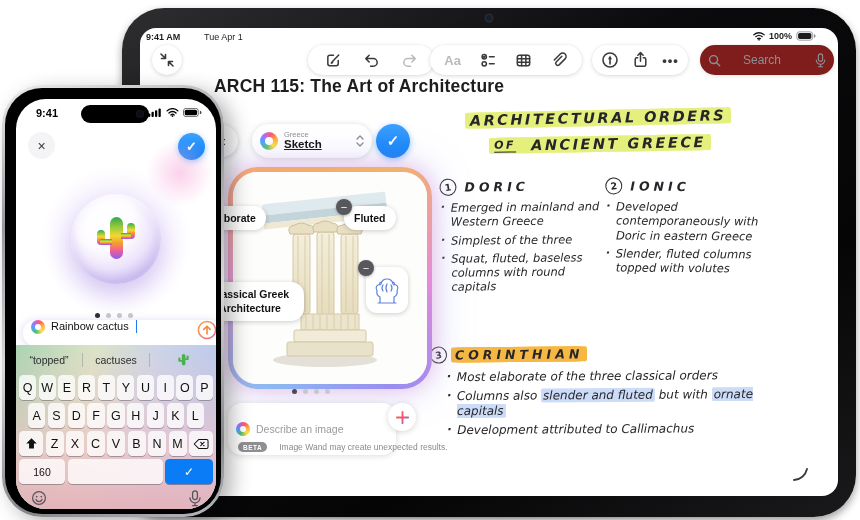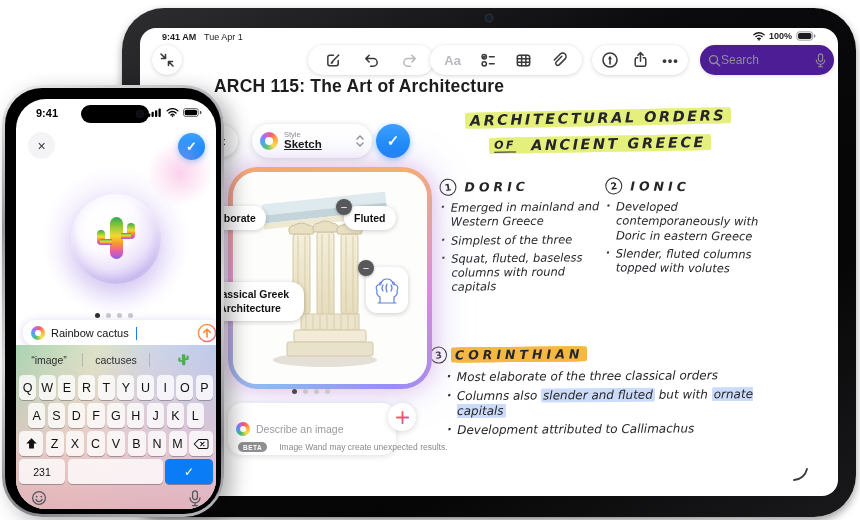--- a/index.html
+++ b/index.html
@@ -18,22 +18,22 @@
   #ipad-screen{position:absolute;left:18px;top:20px;width:698px;height:468px;background:#fff;border-radius:16px;overflow:hidden;}
 
   .ip-status{position:absolute;top:4px;font-size:9px;color:#1d1d1f;}
   .pill{position:absolute;background:#fff;border-radius:15px;box-shadow:0 1px 4px rgba(0,0,0,.14),0 0 0 .5px rgba(0,0,0,.03);
         display:flex;align-items:center;justify-content:space-evenly;height:30px;}
   .tool-ic{display:flex;align-items:center;justify-content:center;width:26px;height:26px;}
   .ic-stroke{stroke:#3a3a3c;stroke-width:1.6;fill:none;stroke-linecap:round;stroke-linejoin:round;}
   .ic-dis{stroke:#b9b9be;}
   .aa-dis{color:#b9b9be;font-size:13px;font-weight:600;}
   .more-dots{color:#3a3a3c;font-size:13px;font-weight:700;letter-spacing:1px;}
-  .search-pill{position:absolute;height:30px;background:#4c1d95;border-radius:15px;box-shadow:0 1px 4px rgba(0,0,0,.12),0 0 0 .5px rgba(0,0,0,.03);
-        display:flex;align-items:center;padding:0 8px;gap:0;}
+  .search-pill{position:absolute;height:30px;background:#7f1d1d;border-radius:15px;box-shadow:0 1px 4px rgba(0,0,0,.12),0 0 0 .5px rgba(0,0,0,.03);
+        display:flex;align-items:center;padding:0 8px;gap:22px;}
   .search-ph{color:#8e8e93;font-size:12px;flex:1;}
 
   .note-title{position:absolute;left:74px;top:48px;font-size:17.5px;font-weight:700;color:#1d1d1f;letter-spacing:.2px;}
 
   
   .hw{font-family:"DejaVu Sans",sans-serif;font-style:italic;color:#26262a;}
   .hw-head{font-size:14.5px;font-weight:600;letter-spacing:2.5px;}
   .hl-y{background:#e5f07c;box-shadow:5px 0 0 #e5f07c,-5px 0 0 #e5f07c;border-radius:2px;}
   .hl-o{background:#f6b843;box-shadow:4px 0 0 #f6b843,-4px 0 0 #f6b843;border-radius:2px;}
   .hl-b{background:#ccdcf8;border-radius:2px;padding:0 2px;}
@@ -96,21 +96,21 @@
   .ph-status-icons{position:absolute;right:14px;top:9px;display:flex;gap:4px;align-items:center;}
 
   .glow-pink{position:absolute;left:128px;top:38px;width:72px;height:72px;background:radial-gradient(circle,rgba(248,178,222,.6),transparent 65%);}
   .bubble-glow{position:absolute;left:24px;top:66px;width:152px;height:152px;background:radial-gradient(circle,rgba(224,204,250,.7),rgba(255,255,255,0) 70%);}
   .bubble{position:absolute;left:55px;top:95px;width:90px;height:90px;border-radius:50%;
         background:radial-gradient(circle at 38% 30%,#ffffff 0%,#fdfbff 35%,#ece3fb 58%,#cfc2f2 78%,#abc5f0 92%,#cfe4f4 100%);
         box-shadow:0 10px 22px rgba(170,150,230,.45),inset 0 -5px 12px rgba(150,130,220,.28),inset 0 3px 6px rgba(255,255,255,.9);
         display:flex;align-items:center;justify-content:center;}
 
   .prompt-pill{position:absolute;left:7px;top:221px;width:186px;height:26px;border-radius:13px;background:rgba(255,255,255,.95);
-        box-shadow:0 1px 8px rgba(130,120,210,.3);display:flex;align-items:center;gap:6px;padding:0 5px 0 8px;}
+        box-shadow:0 1px 8px rgba(130,120,210,.3);display:flex;gap:6px;padding:0 5px 0 8px;}
   .prompt-text{font-size:11px;color:#111;}
   .caret{width:1.5px;height:13px;background:#1f7bf5;margin-left:1px;}
 
   #kb-bg{position:absolute;left:0;top:246px;width:200px;height:164px;
         background:linear-gradient(to bottom,rgba(250,250,252,0) 0%,rgba(240,193,199,.7) 65%,rgba(228,178,186,.95) 100%),
                    linear-gradient(100deg,#a9d4b2 0%,#dce3c6 35%,#ccd5e8 62%,#b5c6ee 100%);}
   .sugg-bar{position:absolute;left:0;top:250px;width:200px;height:22px;display:flex;align-items:center;}
   .sugg-cell{flex:1;text-align:center;font-size:10.5px;color:#2c2c2e;display:flex;align-items:center;justify-content:center;height:100%;}
   .sugg-div{width:1px;height:14px;background:rgba(60,60,67,.22);}
   .kb-row{position:absolute;display:flex;gap:2.5px;}
@@ -124,21 +124,21 @@
 </style>
 </head>
 <body>
 
 <div class="ground"></div>
 
 <div id="ipad">
   <div id="ipad-cam"></div>
   <div id="ipad-screen">
 
-    <div class="ip-status" style="left:22px;font-weight:700;">9:41 AM</div>
+    <div class="ip-status" style="left:6px;font-weight:700;">9:41 AM</div>
     <div class="ip-status" style="left:64px;">Tue Apr 1</div>
     <div class="abs" style="right:22px;top:3px;display:flex;align-items:center;gap:4px;">
       <span>
           <svg width="12" height="10" viewBox="0 0 14 11">
             <path d="M1 4 A9 9 0 0 1 13 4 M3.2 6.3 A6 6 0 0 1 10.8 6.3 M5.4 8.6 A3 3 0 0 1 8.6 8.6" stroke="#1d1d1f" stroke-width="1.5" fill="none" stroke-linecap="round"></path>
             <circle cx="7" cy="9.8" r="1" fill="#1d1d1f"></circle>
           </svg>
         </span>
       <span class="ip-status" style="position:static;font-weight:600;">100%</span>
       <span>
@@ -282,21 +282,21 @@
         </div>
     </div>
 
     <div class="circle-btn" style="left:66px;top:97px;">
         <span>×</span>
       </div>
 
     <div class="style-pill">
       <span class="rainbow-ring" style="width:18px;height:18px;"></span>
       <span style="display:flex;flex-direction:column;flex:1;">
-        <span class="style-lab">Style</span>
+        <span class="style-lab">Greece</span>
         <span class="style-val">Sketch</span>
       </span>
       <span>
           <svg width="8" height="14" viewBox="0 0 8 14">
             <path d="M1 5 L4 2 L7 5 M1 9 L4 12 L7 9" stroke="#8e8e93" stroke-width="1.4" fill="none" stroke-linecap="round" stroke-linejoin="round"></path>
           </svg>
         </span>
     </div>
 
     <div class="circle-btn check-btn" style="left:236px;top:96px;width:34px;height:34px;">
@@ -481,21 +481,21 @@
               </defs>
               <circle cx="10" cy="10" r="8.6" fill="none" stroke="url(#uag)" stroke-width="1.5"></circle>
               <path d="M10 14 V6.5 M6.8 9.4 L10 6.2 l3.2 3.2" stroke="#f28a3a" stroke-width="1.6" fill="none" stroke-linecap="round" stroke-linejoin="round"></path>
             </svg>
           </span>
       </div>
 
       <div id="kb-bg"></div>
 
       <div class="sugg-bar">
-        <div class="sugg-cell">“image”</div>
+        <div class="sugg-cell">“topped”</div>
         <div class="sugg-div"></div>
         <div class="sugg-cell">cactuses</div>
         <div class="sugg-div"></div>
         <div class="sugg-cell">
             <svg width="11" height="14" viewBox="0 0 40 50">
               <g fill="#4caf50">
                 <rect x="14" y="3" width="13" height="42" rx="6.5"></rect>
                 <rect x="1" y="16" width="8" height="15" rx="4"></rect>
                 <rect x="4" y="25" width="12" height="6"></rect>
                 <rect x="31" y="9" width="8" height="16" rx="4"></rect>
@@ -544,21 +544,21 @@
             <div class="key">M</div>
           </div>
         <div class="key key-wide">
             <svg width="16" height="12" viewBox="0 0 20 14">
               <path d="M7 1.5 H17 a1.8 1.8 0 0 1 1.8 1.8 v7.4 a1.8 1.8 0 0 1 -1.8 1.8 H7 L1.5 7 Z" fill="none" stroke="#111" stroke-width="1.3" stroke-linejoin="round"></path>
               <path d="M9.5 4.8 L14 9.2 M14 4.8 L9.5 9.2" stroke="#111" stroke-width="1.3" stroke-linecap="round"></path>
             </svg>
           </div>
       </div>
       <div class="kb-row" style="left:3px;top:360px;width:194px;height:26px;">
-        <div class="key key-123">231</div>
+        <div class="key key-123">160</div>
         <div class="key key-space"></div>
         <div class="key key-return">✓</div>
       </div>
 
       <div class="kb-foot">
         <span>
             <svg width="16" height="16" viewBox="0 0 18 18">
               <circle cx="9" cy="9" r="7.2" fill="none" stroke="#55555c" stroke-width="1.4"></circle>
               <circle cx="6.4" cy="7.4" r="1" fill="#55555c"></circle>
               <circle cx="11.6" cy="7.4" r="1" fill="#55555c"></circle>

